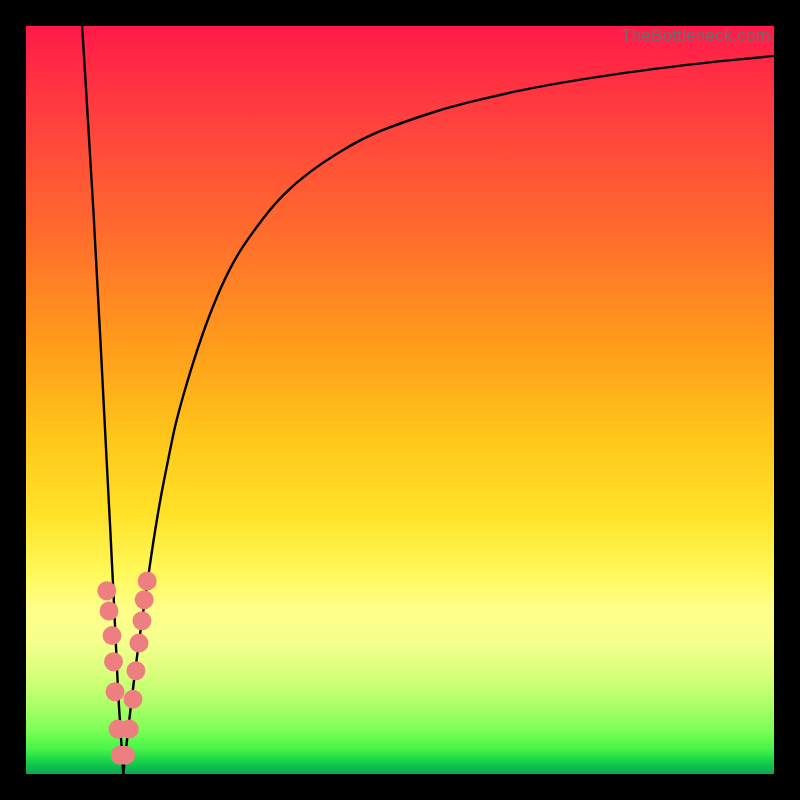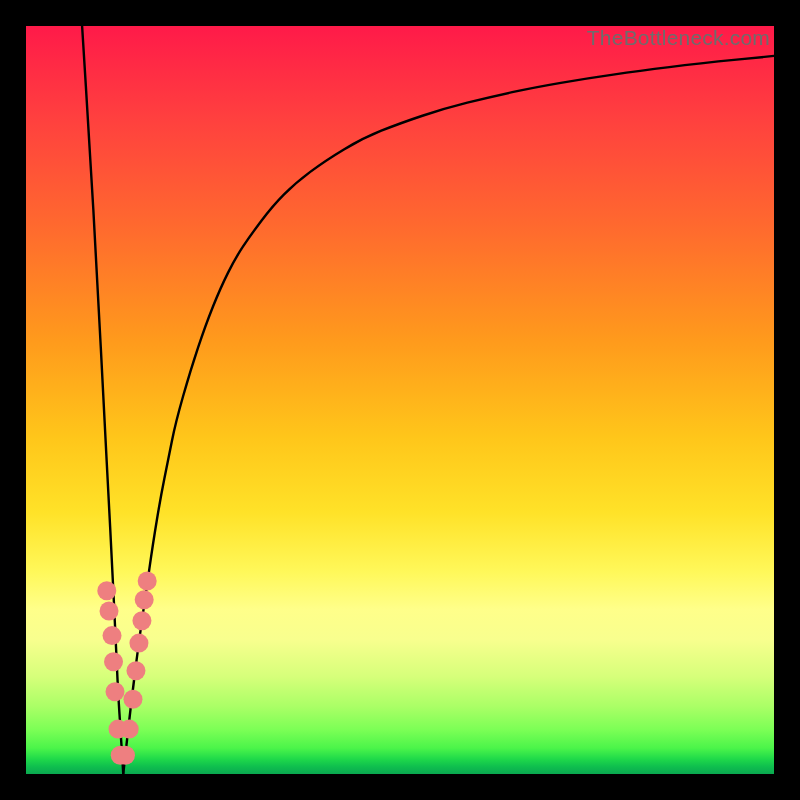--- a/index.html
+++ b/index.html
@@ -46,21 +46,21 @@
     position: absolute;
     inset: 0;
     width: 100%;
     height: 100%;
     overflow: visible;
   }
   .watermark {
     position: absolute;
     top: 0px;
     right: 4px;
-    font-size: 21px;
+    font-size: 17px;
     color: #6d6d6d;
     font-weight: 500;
     letter-spacing: 0.2px;
     user-select: none;
   }
 </style>
 </head>
 <body>
 
 <div class="frame">

